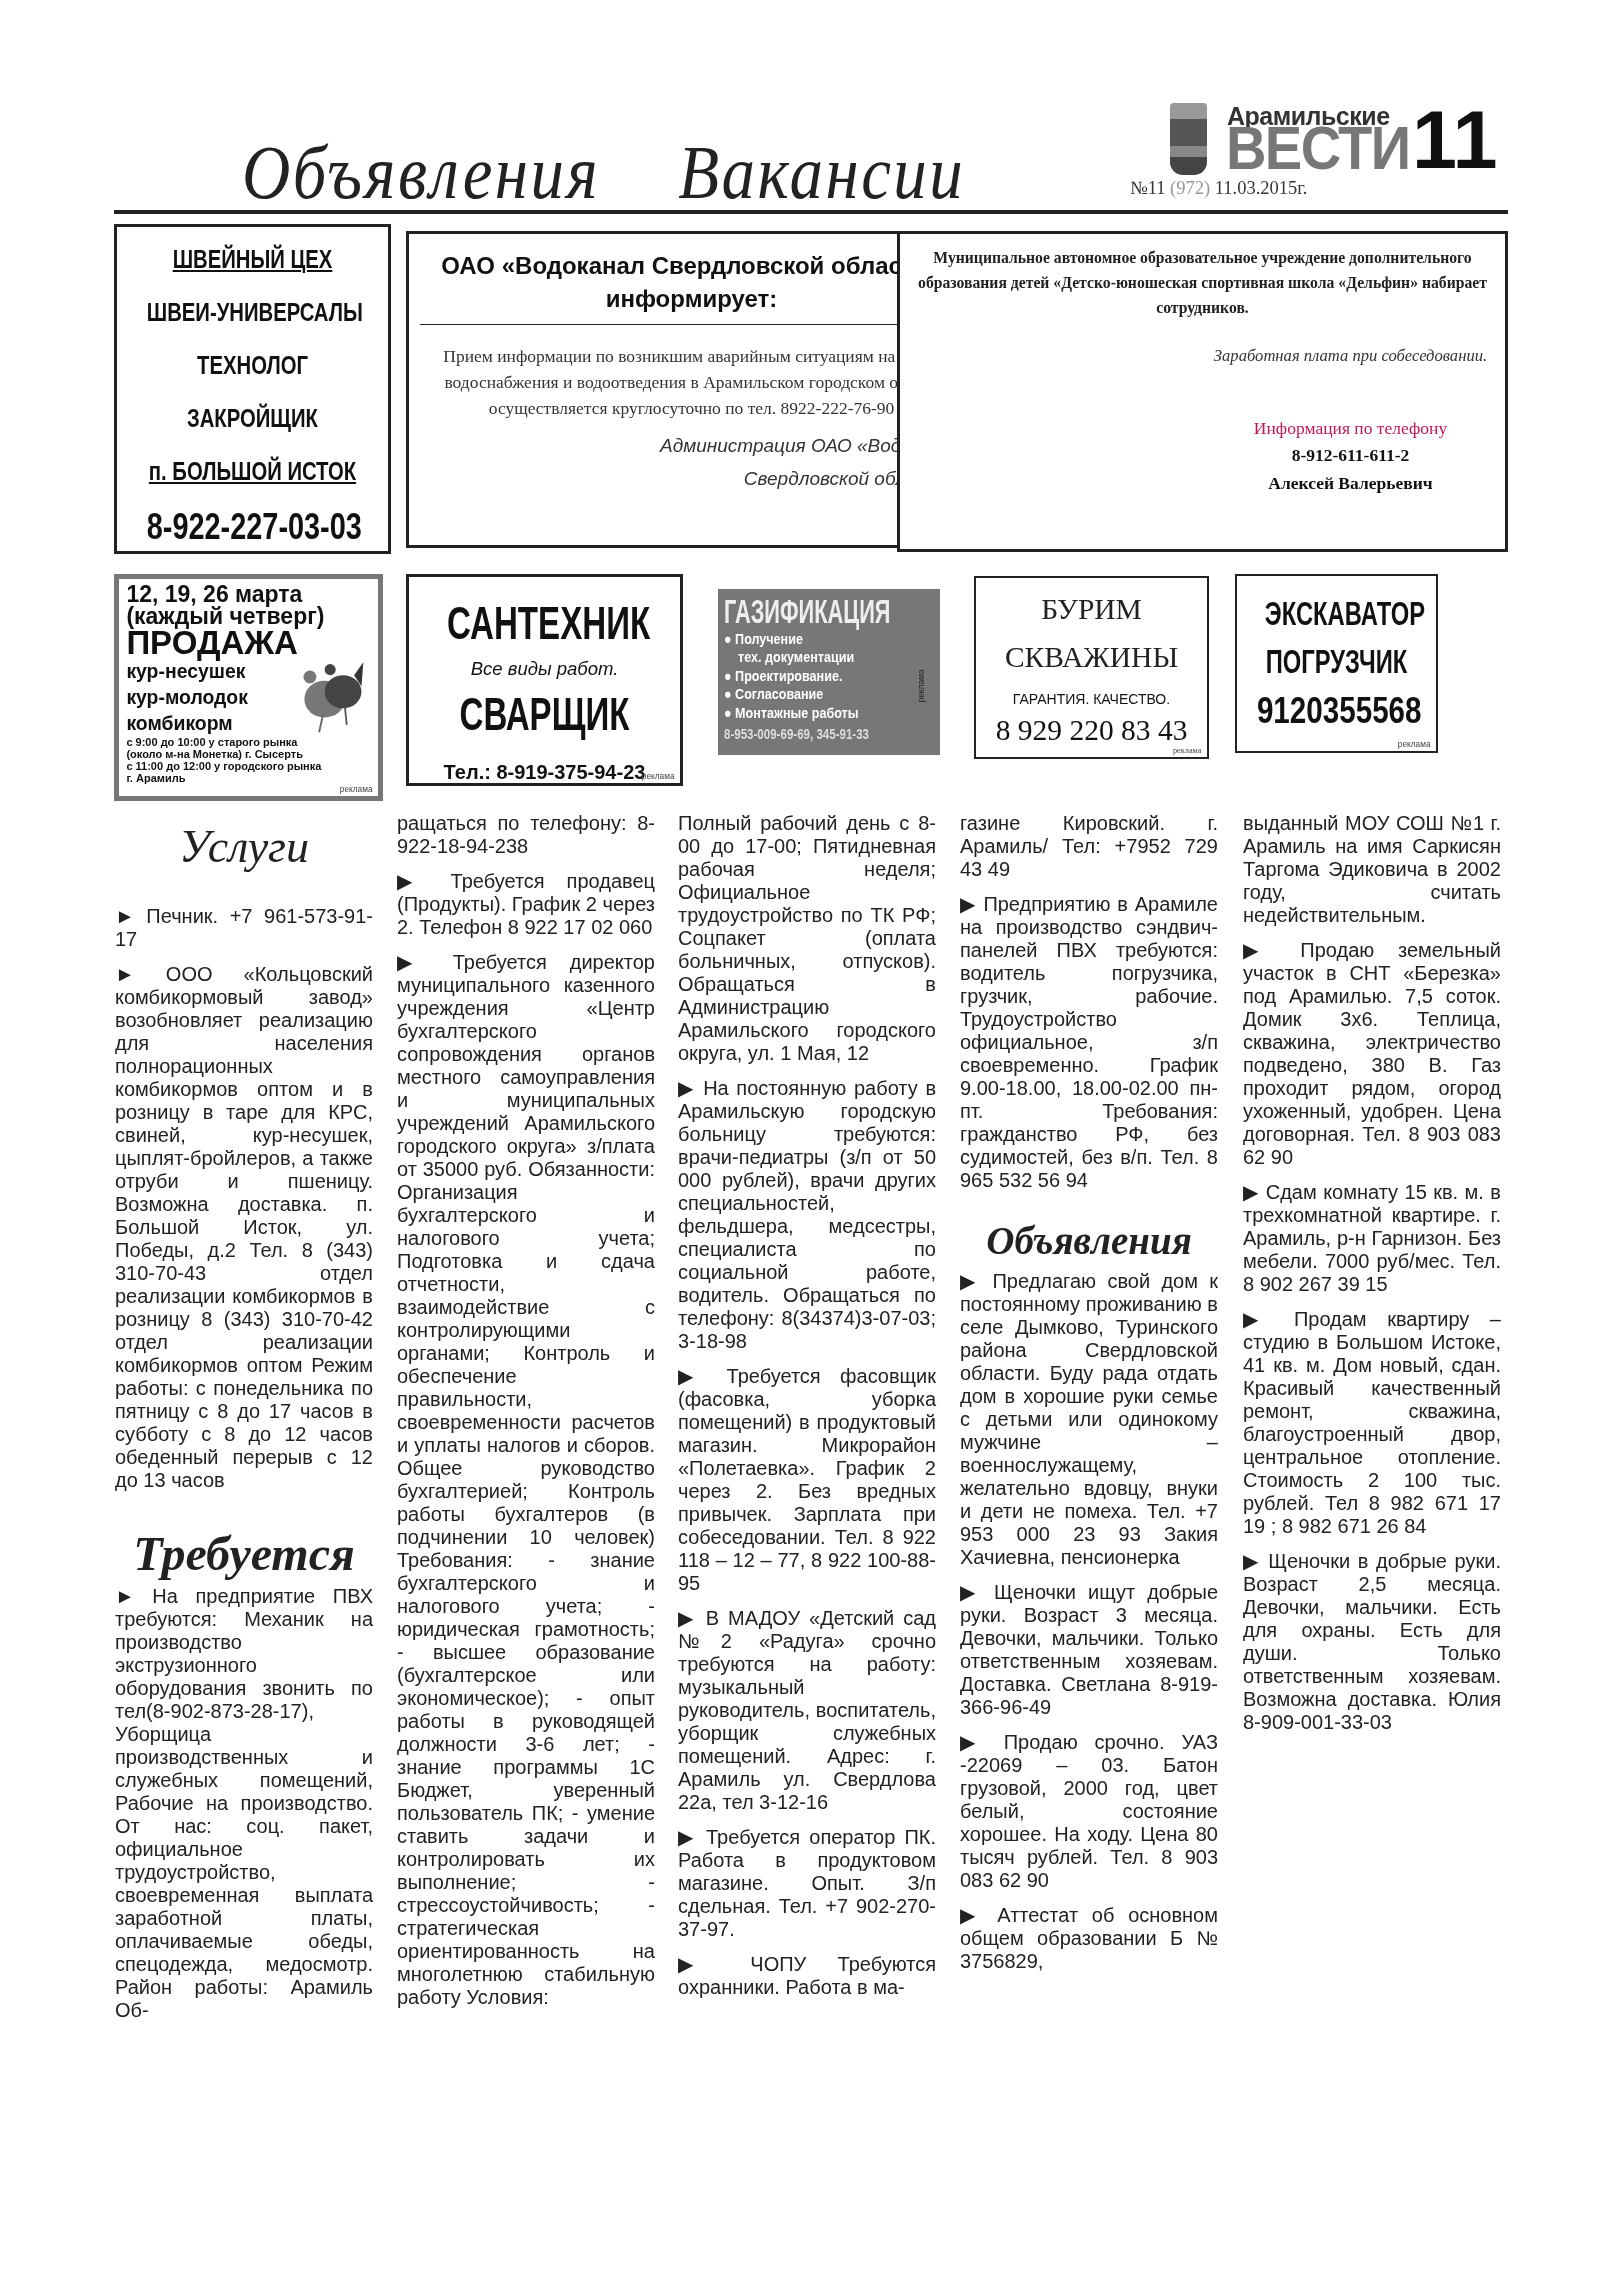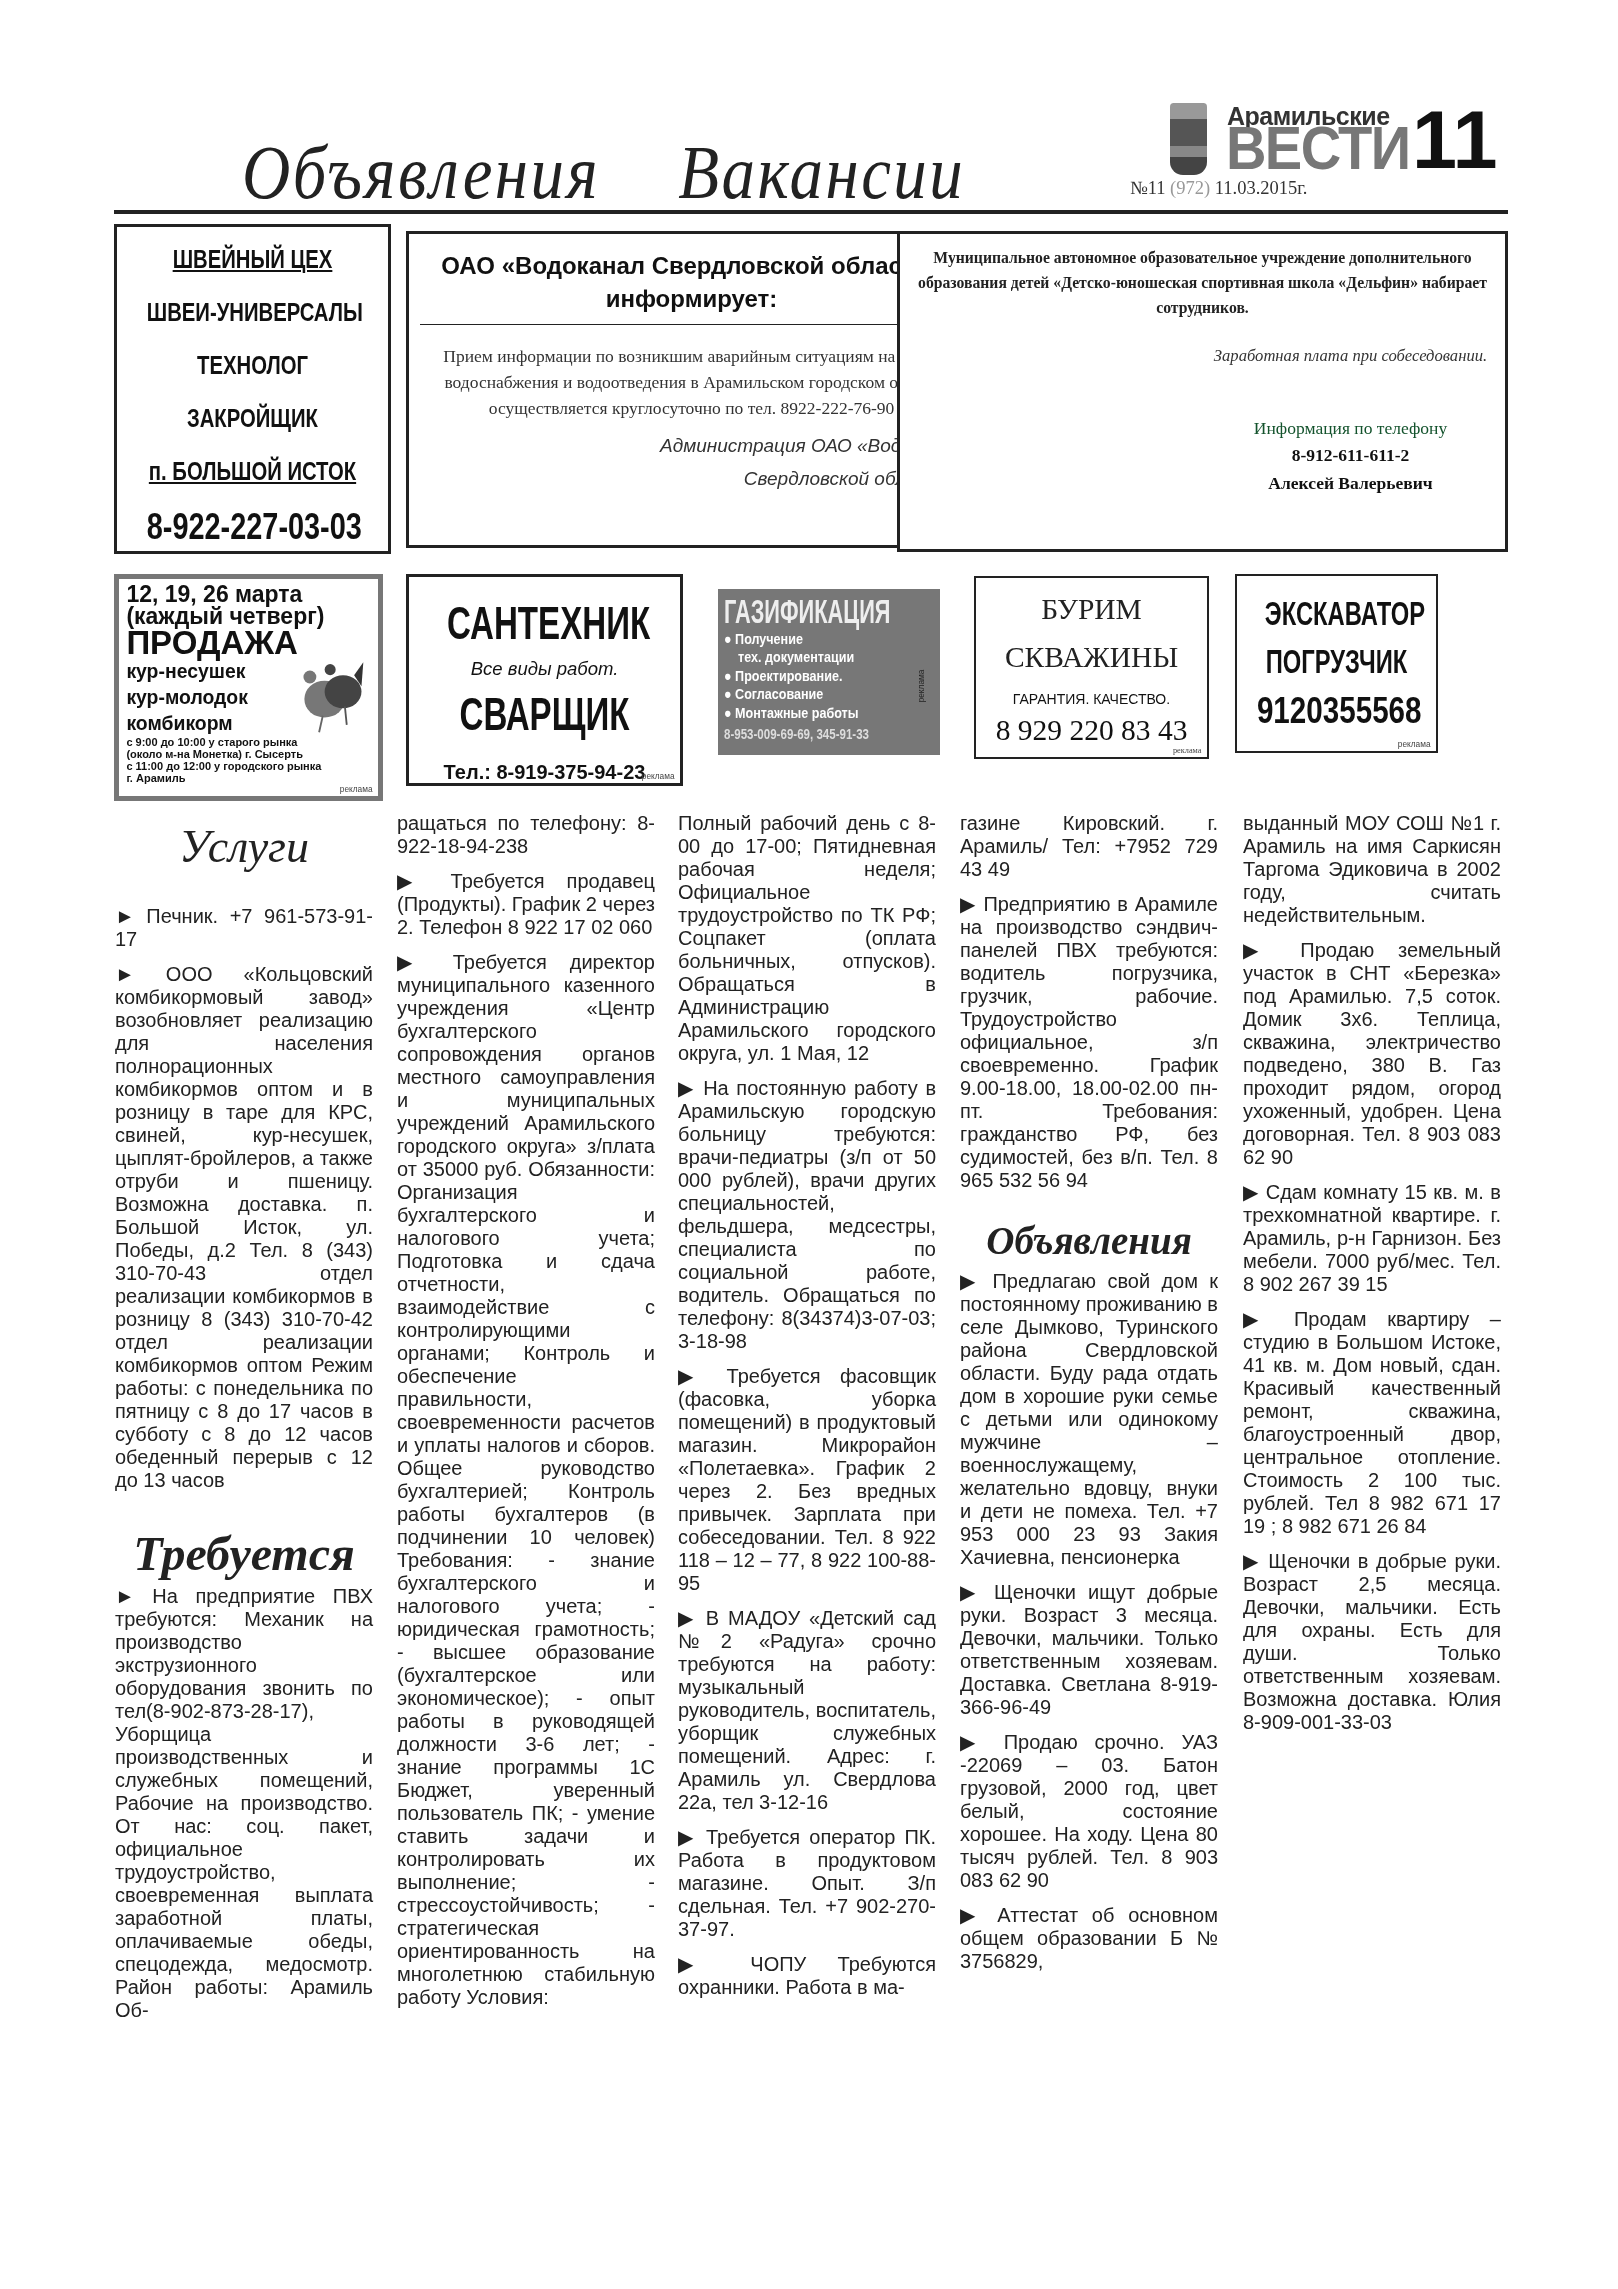--- a/index.html
+++ b/index.html
@@ -25,21 +25,21 @@
   .ad1 .ph { font-size:37px; line-height:57px; }
   .ad2 { left:406px; top:231px; width:571px; height:317px; padding:0 7.4px; }
   .ad2 .h { font-weight:bold; font-size:24px; text-align:center; line-height:33px; padding:14.8px 0 9.2px; border-bottom:1.8px solid #222; margin:0 3.7px; }
   .ad2 .b { font-family:"Liberation Serif", serif; font-size:17.5px; text-align:center; line-height:26px; padding-top:18.5px; color:#333; }
   .ad2 .s { font-style:italic; font-size:19px; text-align:right; line-height:33px; color:#333; padding-right:3.7px; }
   .ad3 { left:897px; top:231px; width:611px; height:321px; font-family:"Liberation Serif", serif; }
   .ad3 .h { font-weight:bold; font-size:15.7px; text-align:center; line-height:25px; padding:11px 14.8px 0; color:#222; }
   .ad3 .list { position:absolute; left:9.2px; top:109px; width:268px; text-align:center; font-weight:bold; font-size:16.6px; line-height:27px; }
   .ad3 .right { position:absolute; left:312px; top:109px; width:277px; text-align:center; }
   .ad3 .sal { font-style:italic; font-size:16.6px; line-height:26px; color:#333; }
-  .ad3 .inf { font-size:17.5px; line-height:26px; margin-top:46px; color:#14532d; }
+  .ad3 .inf { font-size:17.5px; line-height:26px; margin-top:46px; color:#be185d; }
   .ad3 .tel { font-size:17.5px; font-weight:bold; line-height:28px; }
 
   
   .ad4 { left:114px; top:574px; width:269px; height:227px; border:5.5px solid #777; box-sizing:border-box; padding:3.7px 7.4px; background:#fff; }
   .ad4 .t1 { font-weight:bold; font-size:23px; line-height:22px; }
   .ad4 .t2 { font-weight:bold; font-size:33px; line-height:31px; }
   .ad4 .t3 { font-weight:bold; font-size:19.4px; line-height:26px; }
   .ad4 .t4 { font-weight:bold; font-size:11px; line-height:12px; }
   .ad4 .hen { position:absolute; right:11px; top:74px; width:70px; height:83px; }
   .reklama { font-size:8.3px; color:#444; position:absolute; right:5.5px; bottom:1.8px; }

